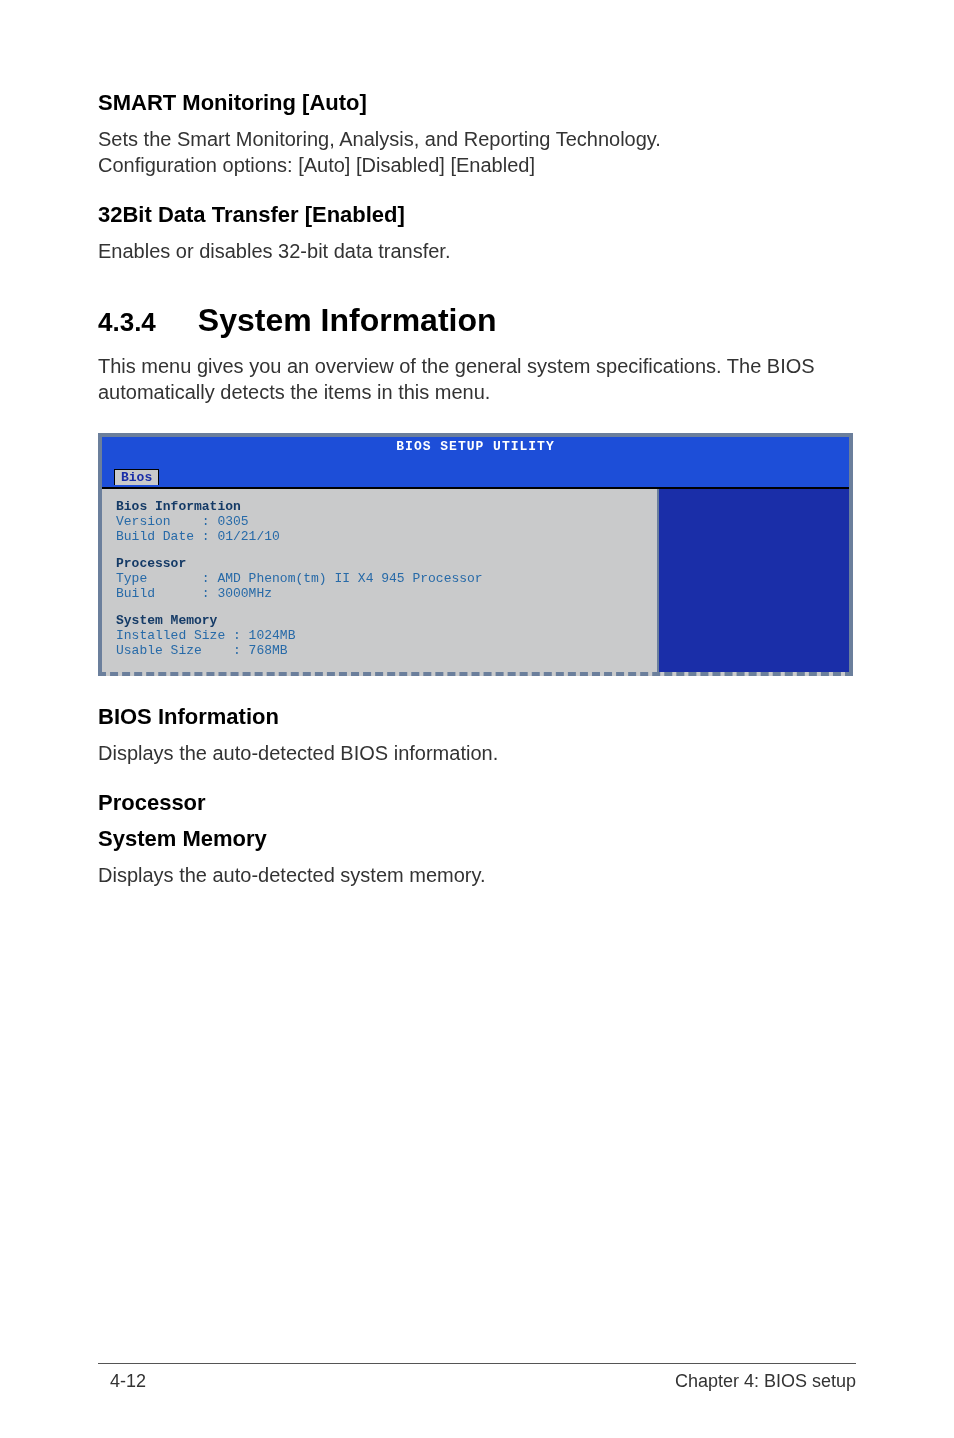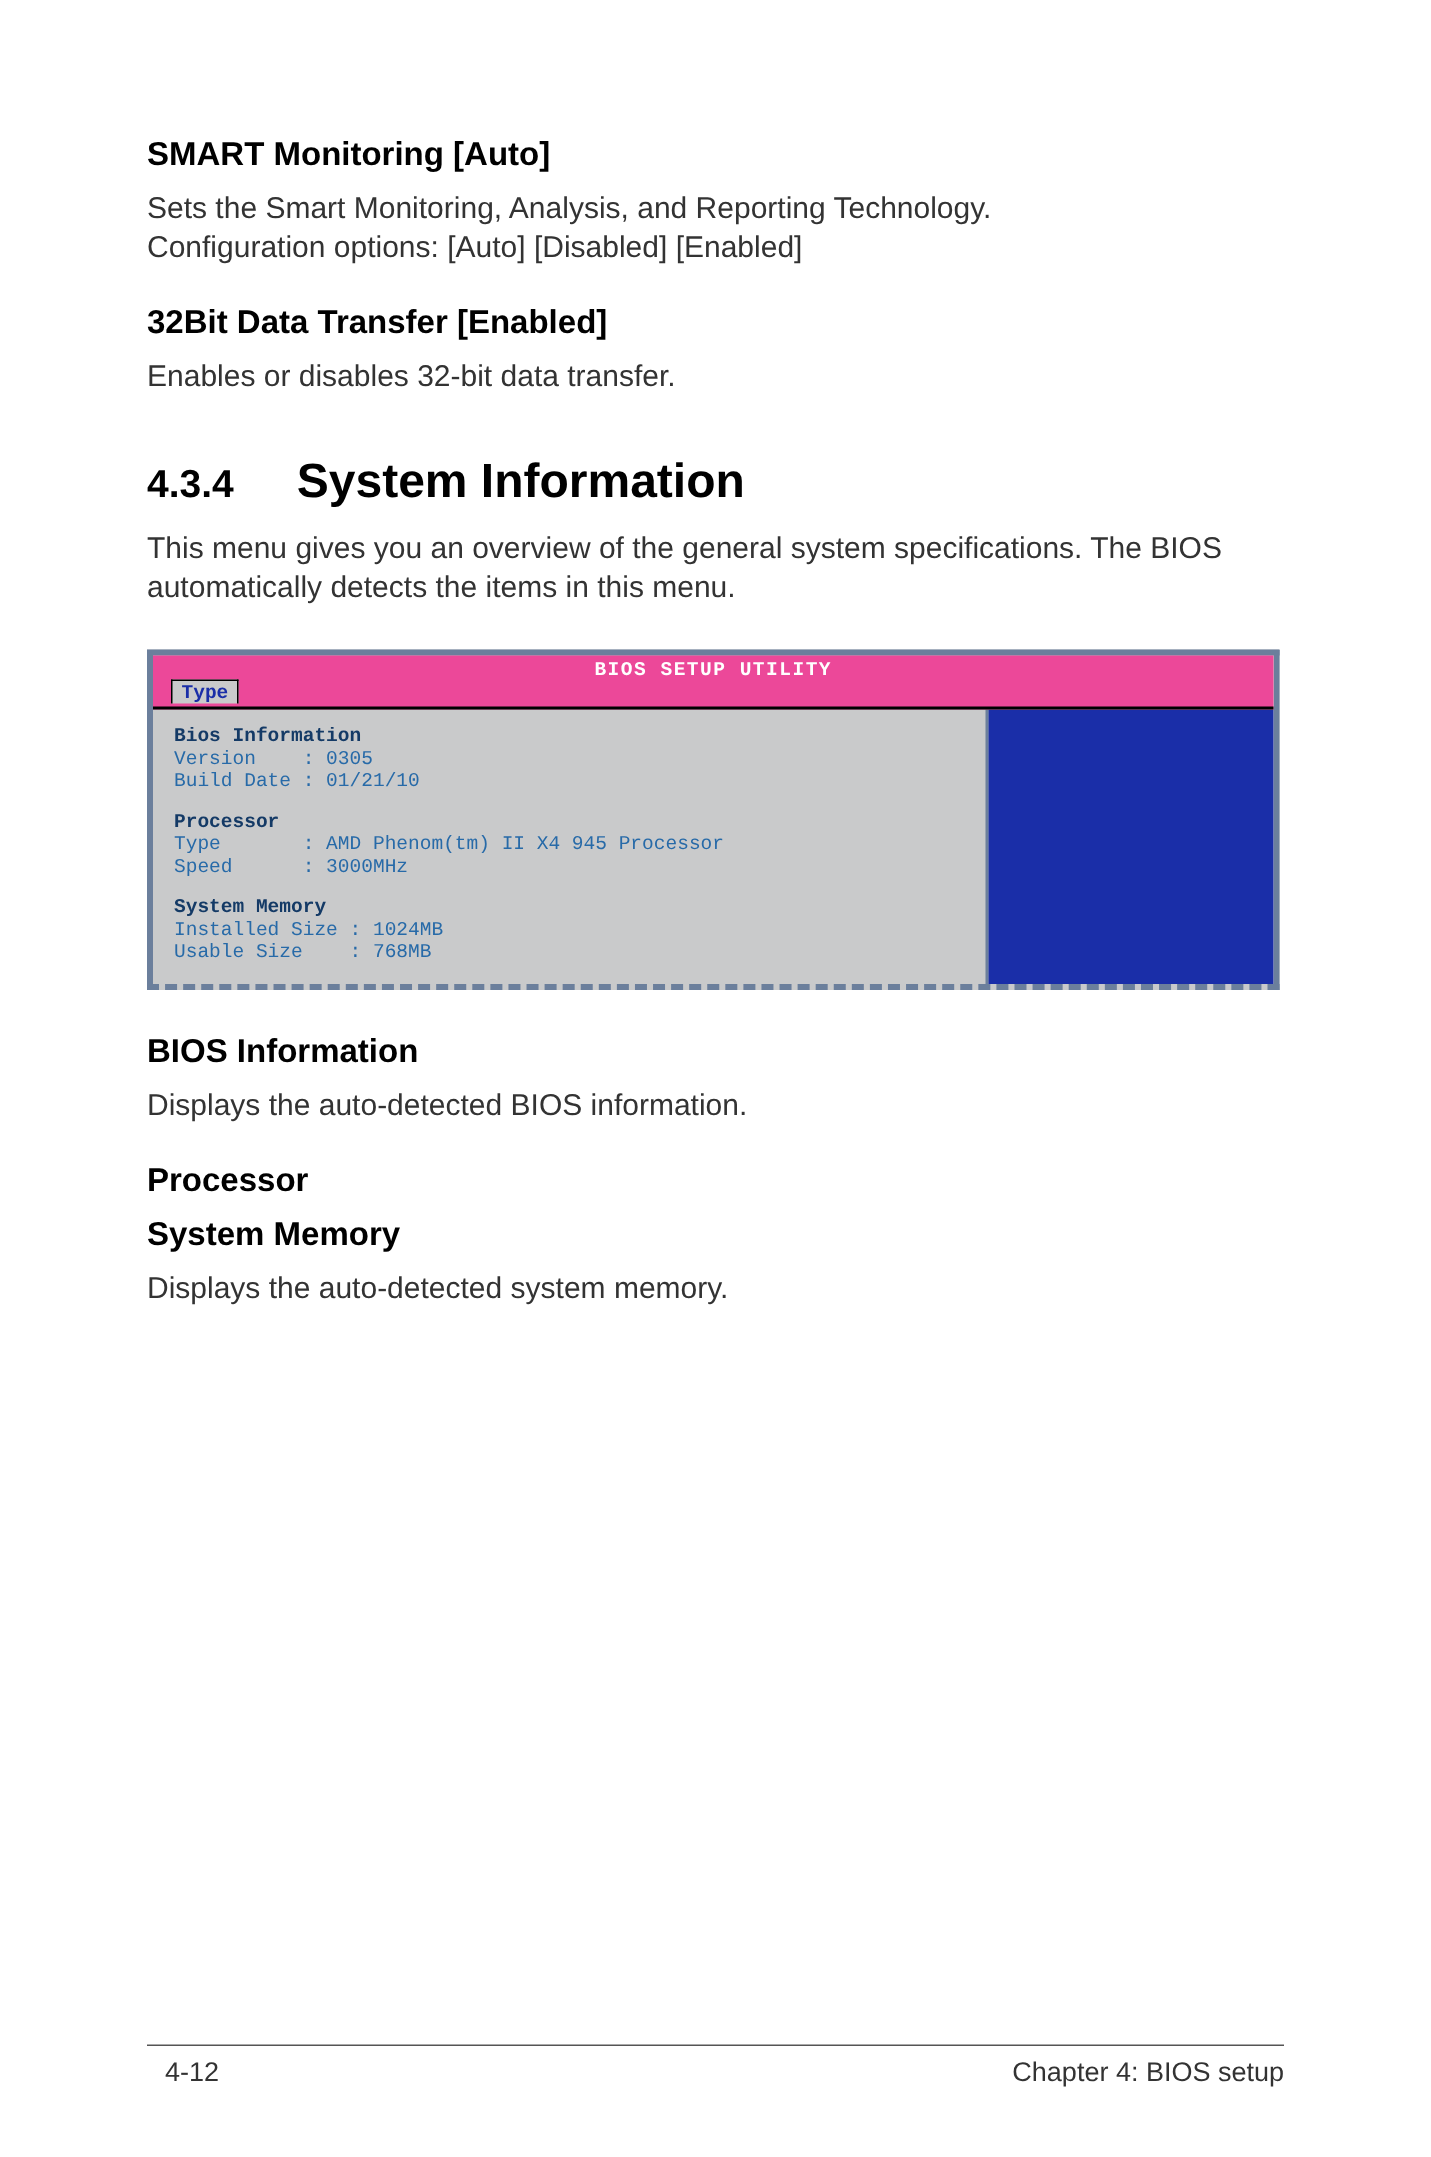--- a/index.html
+++ b/index.html
@@ -51,23 +51,23 @@
     font-family: "Courier New", monospace;
     font-size: 13px;
     border-left: 4px solid #6b7f9c;
     border-right: 4px solid #6b7f9c;
     border-bottom: 4px dashed #6b7f9c;
     border-top: 4px solid #6b7f9c;
     background: #c9cacb;
     position: relative;
   }
   .bios-header {
-    background: #ec4899;
+    background: #1d4ed8;
     color: #fff;
-    height: 36px;
+    height: 52px;
     position: relative;
     border-bottom: 2px solid #000;
   }
   .bios-title {
     position: absolute;
     left: 0; right: 0;
     top: 2px;
     text-align: center;
     color: #fff;
     letter-spacing: 1px;
@@ -145,33 +145,33 @@
   <div class="section-num-row">
     <div class="section-num">4.3.4</div>
     <div class="section-title">System Information</div>
   </div>
   <div class="body-text">This menu gives you an overview of the general system specifications. The BIOS automatically detects the items in this menu.</div>
 
   <div class="bios-wrap">
     <div class="bios-box">
       <div class="bios-header">
         <div class="bios-title">BIOS SETUP UTILITY</div>
-        <div class="bios-tab">Type</div>
+        <div class="bios-tab">Bios</div>
       </div>
       <div class="bios-body">
         <div class="bios-left">
           <div class="bios-block">
             <div class="bios-group-head bios-line">Bios Information</div>
             <div class="bios-line">Version    : 0305</div>
             <div class="bios-line">Build Date : 01/21/10</div>
           </div>
           <div class="bios-block">
             <div class="bios-group-head bios-line">Processor</div>
             <div class="bios-line">Type       : AMD Phenom(tm) II X4 945 Processor</div>
-            <div class="bios-line">Speed      : 3000MHz</div>
+            <div class="bios-line">Build      : 3000MHz</div>
           </div>
           <div class="bios-block">
             <div class="bios-group-head bios-line">System Memory</div>
             <div class="bios-line">Installed Size : 1024MB</div>
             <div class="bios-line">Usable Size    : 768MB</div>
           </div>
         </div>
         <div class="bios-right"></div>
       </div>
     </div>

